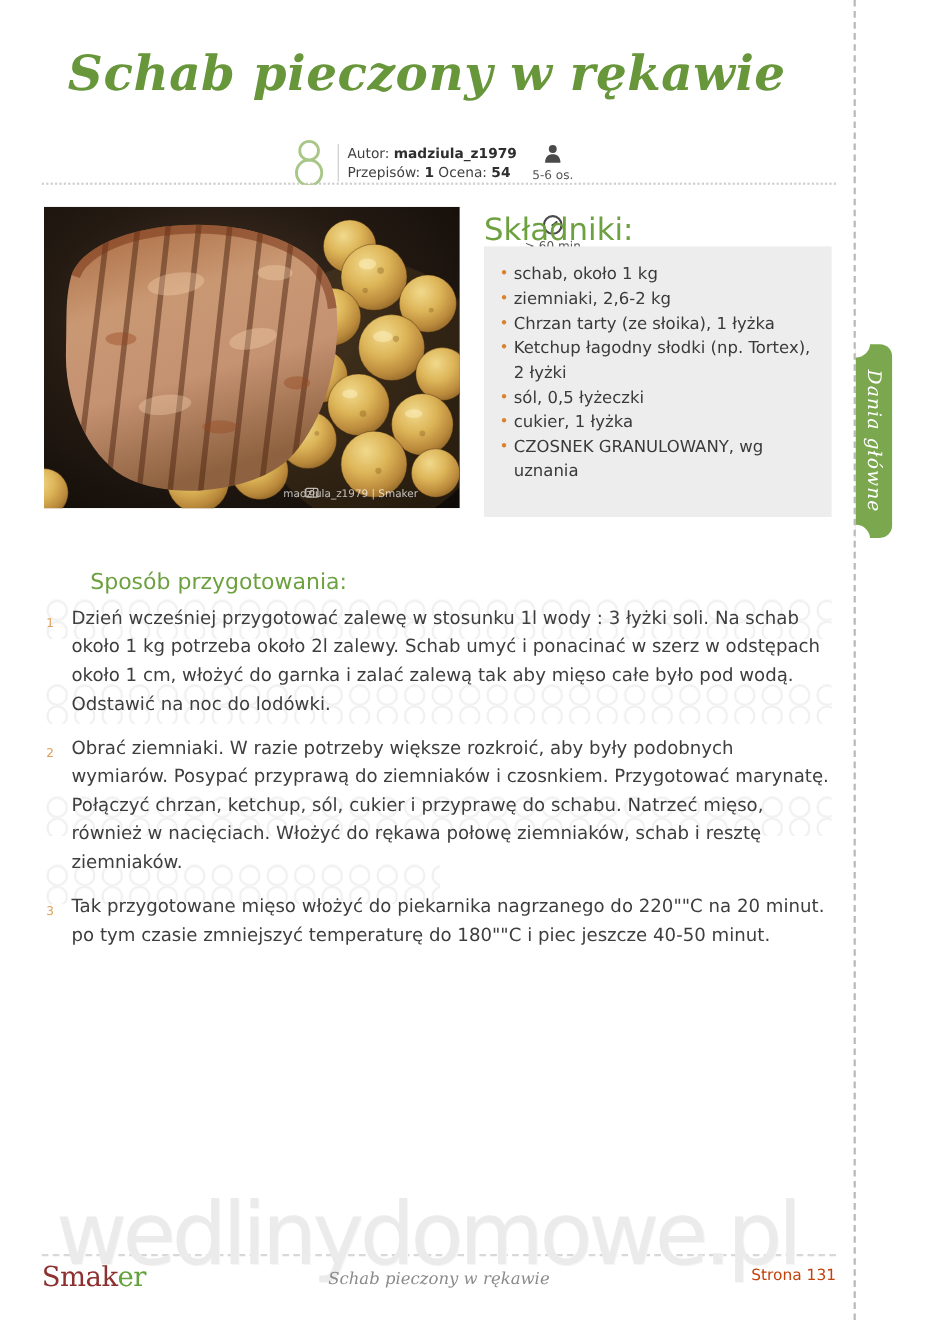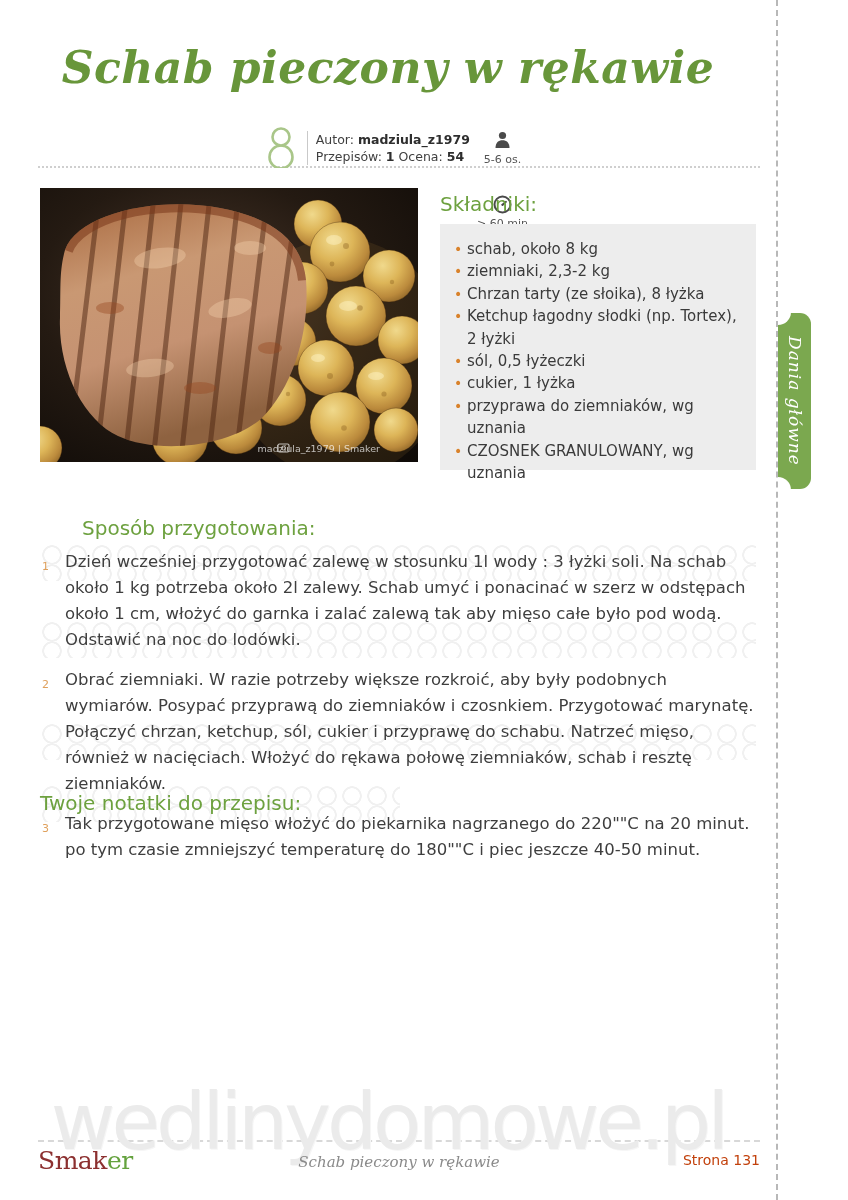--- a/index.html
+++ b/index.html
@@ -36,21 +36,21 @@
   .author-text b { color:#2e2e2e; }
   .meta { display:flex; gap:28px; margin-top:2px;flex-direction:column; }
   .meta-item { display:flex; flex-direction:column; align-items:center; min-width:44px; }
   .meta-item .micon { height:20px; display:flex; align-items:center; }
   .meta-item .mlabel { font-size:11px; color:#555; margin-top:3px; background:#fff; padding:0 2px; }
 
   
   .photo { position:absolute; left:40px; top:188px; width:378px; height:274px; }
 
   
-  .ingredients-head { position:absolute; left:440px; top:192px; font-size:20px; color:#6da13f;text-align:center; }
+  .ingredients-head { position:absolute; left:440px; top:192px; font-size:28px; color:#6da13f;text-align:center; }
   .ingredients-box { position:absolute; left:440px; top:224px; width:316px; height:246px;
     background:#ededed; padding:14px 8px 0 14px; }
   .ingredients-box ul { list-style:none; }
   .ingredients-box li { position:relative; padding-left:13px; font-size:15px; line-height:22.4px; color:#3a3a3a; }
   .ingredients-box li::before { content:"•"; position:absolute; left:0; top:0; color:#d9822b; font-size:14px; }
 
   
   .prep-head { position:absolute; left:40px; top:516px; font-size:20px; color:#6da13f; }
   .steps { position:absolute; left:40px; top:549px; width:716px; }
   .step { position:relative; padding-left:25px; font-size:16.5px; line-height:26px; color:#3e3e3e; margin-bottom:14px; }
@@ -259,27 +259,26 @@
       <rect x="238" y="256" width="11" height="8" rx="1.5" fill="none" stroke="#ffffff" stroke-width="1.2"></rect>
       <circle cx="243.5" cy="260" r="2" fill="none" stroke="#ffffff" stroke-width="1"></circle>
       <text x="340" y="264" text-anchor="end" font-size="9.5" fill="#ffffff">madziula_z1979 | Smaker</text>
       <text x="372" y="265" text-anchor="end" font-size="13" fill="#ffffff" font-family="DejaVu Serif, serif"></text>
     </g>
   </svg>
 
   <h2 class="ingredients-head" style="font-weight:normal;">Składniki:</h2>
   <div class="ingredients-box">
     <ul>
-      <li>schab, około 8 kg</li>
-      <li>ziemniaki, 2,3-2 kg</li>
-      <li>Chrzan tarty (ze słoika), 8 łyżka</li>
+      <li>schab, około 1 kg</li>
+      <li>ziemniaki, 2,6-2 kg</li>
+      <li>Chrzan tarty (ze słoika), 1 łyżka</li>
       <li>Ketchup łagodny słodki (np. Tortex), 2 łyżki</li>
       <li>sól, 0,5 łyżeczki</li>
       <li>cukier, 1 łyżka</li>
-      <li>przyprawa do ziemniaków, wg uznania</li>
       <li>CZOSNEK GRANULOWANY, wg uznania</li>
     </ul>
   </div>
 
   <div class="wm-band wm1"></div>
   <div class="wm-band wm2"></div>
   <div class="wm-band wm3"></div>
   <div class="wm-band wm4"></div>
 
   <h2 class="prep-head" style="font-weight:normal;margin-left:42px;">Sposób przygotowania:</h2>
@@ -291,21 +290,20 @@
     <div class="step">
       <span class="step-num">2</span>
       <span>Obrać ziemniaki. W razie potrzeby większe rozkroić, aby były podobnych wymiarów. Posypać przyprawą do ziemniaków i czosnkiem. Przygotować marynatę. Połączyć chrzan, ketchup, sól, cukier i przyprawę do schabu. Natrzeć mięso, również w nacięciach. Włożyć do rękawa połowę ziemniaków, schab i resztę ziemniaków.</span>
     </div>
     <div class="step">
       <span class="step-num">3</span>
       <span>Tak przygotowane mięso włożyć do piekarnika nagrzanego do 220""C na 20 minut. po tym czasie zmniejszyć temperaturę do 180""C i piec jeszcze 40-50 minut.</span>
     </div>
   </div>
 
-  <h2 class="notes-head" style="font-weight:normal;">Twoje notatki do przepisu:</h2>
 
   <div class="bottom-watermark">wedlinydomowe.pl</div>
 
   <div class="footer-line"></div>
   <div class="footer">
     <div class="brand">
       <span class="b1">Smak</span><span class="b2">er</span>
     </div>
     <div class="footer-recipe">Schab pieczony w rękawie</div>
     <div class="footer-page">Strona 131</div>

